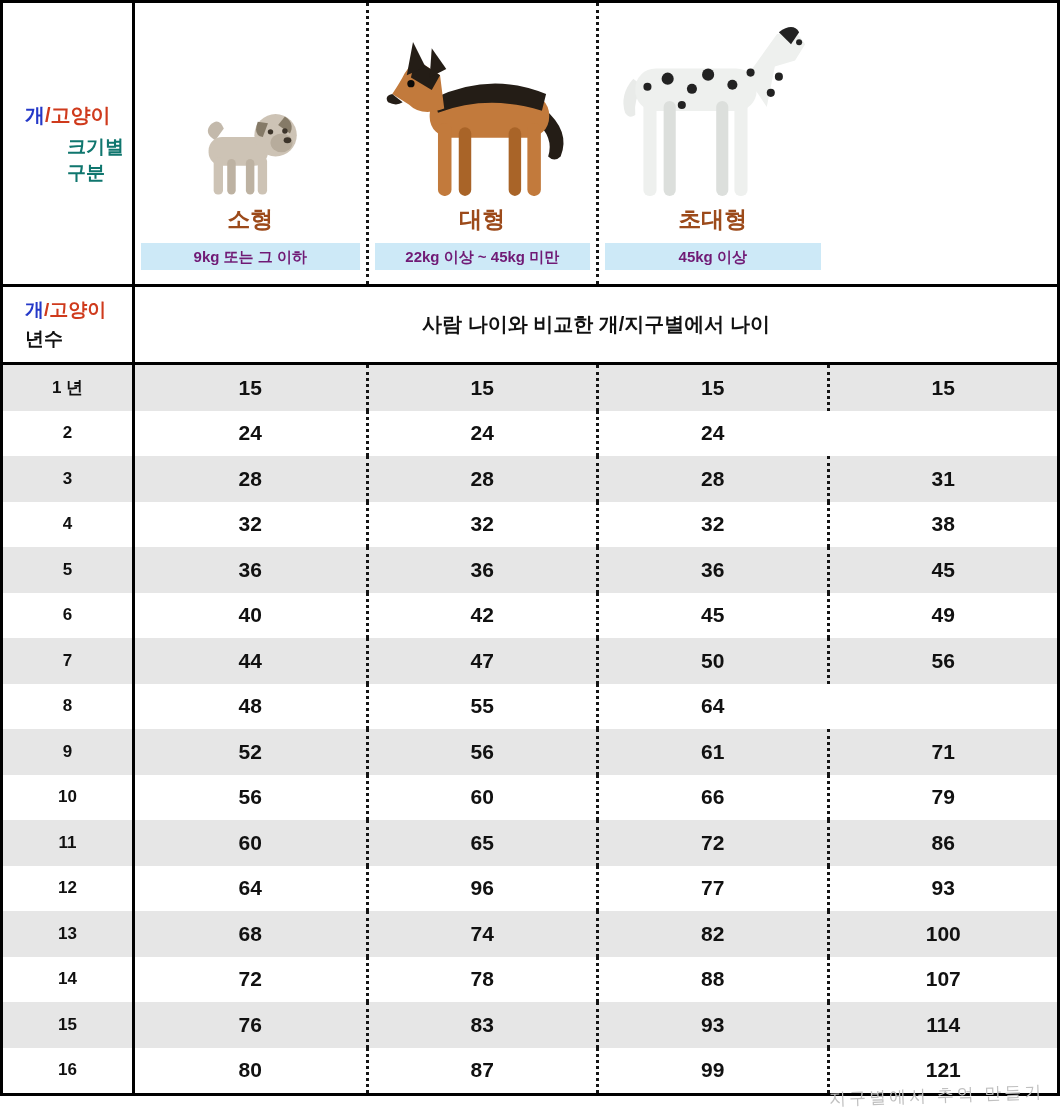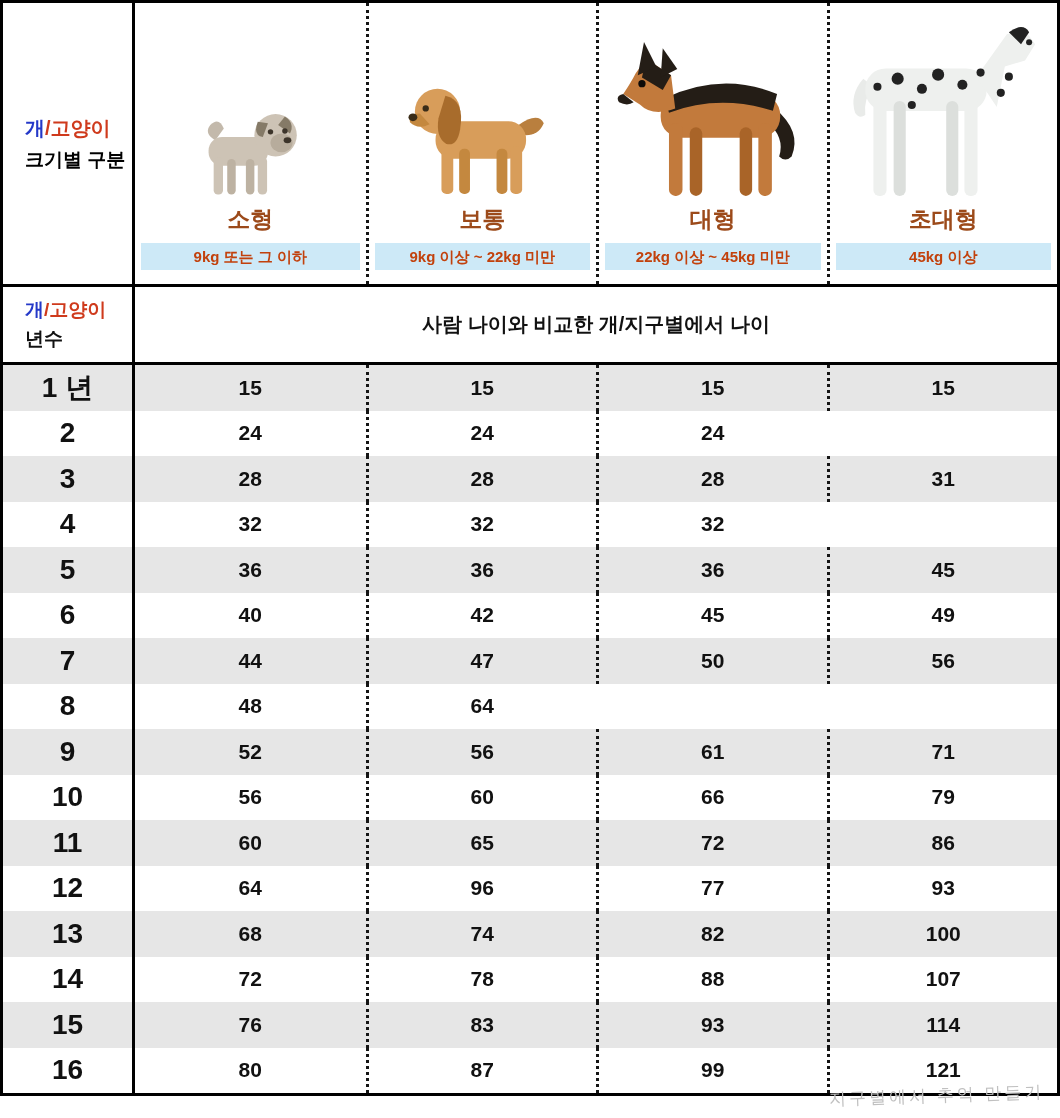--- a/index.html
+++ b/index.html
@@ -15,49 +15,49 @@
 
   
   .header-band { height: 284px; border-bottom: 3px solid #000; }
   .corner-cell {
     border-right: 3px solid #000; display: flex; flex-direction: column;
     justify-content: center; padding-left: 22px; gap: 5px;
   }
   .corner-line1 { font-size: 20px; font-weight: bold; }
   .blue { color: #2438c8; }
   .red  { color: #cf3a1c; }
-  .corner-line2 { font-size: 19px; font-weight: bold; color: #000000; }
+  .corner-line2 { font-size: 19px; font-weight: bold; color: #0f766e; margin-left: 42px; }
 
   .cat-cell { display: flex; flex-direction: column; align-items: center; justify-content: flex-end; padding-bottom: 14px; }
   .cat-cell + .cat-cell { border-left: 3px dotted #151515; }
   .dog-art { height: 188px; display: flex; align-items: flex-end; justify-content: center; }
   .dog.pug      { height: 95px;  width: auto; }
   .dog.spaniel  { height: 122px; width: auto; }
   .dog.shepherd { height: 158px; width: auto; }
   .dog.dane     { height: 182px; width: auto; }
   .cat-name { font-size: 23px; font-weight: bold; color: #9c4a1a; margin: 6px 0 8px; }
   .weight-band {
     background: #cde9f7; width: calc(100% - 12px); height: 27px; line-height: 27px;
-    text-align: center; font-size: 15px; font-weight: bold; color: #c2410c;
+    text-align: center; font-size: 15px; font-weight: bold; color: #701a75;
   }
 
   
   .subheader-band { grid-template-columns: 132px 1fr; height: 78px; border-bottom: 3px solid #000; }
   .corner2 {
     border-right: 3px solid #000; display: flex; flex-direction: column;
     justify-content: center; padding-left: 22px; gap: 3px; font-size: 19px; font-weight: bold;
   }
   .span-title { display: flex; align-items: center; justify-content: center; font-size: 20px; font-weight: bold; }
 
   
   .data-row { display: grid; grid-template-columns: 132px 1fr 1fr 1fr 1fr; height: 45.5px; }
   .data-row.stripe { background: #e6e6e6; }
   .year-cell {
     border-right: 3px solid #000; display: flex; align-items: center; justify-content: center;
-    font-size: 28px; font-weight: bold;
+    font-size: 17px; font-weight: bold;
   }
   .value-cell { display: flex; align-items: center; justify-content: center; font-size: 21px; font-weight: bold; }
   .data-row .value-cell:nth-child(n+3) { border-left: 3px dotted #151515; }
 
   .watermark {
     position: absolute; right: 16px; top: 1084px; color: #c0c0c0;
     font-size: 17px; letter-spacing: 3px; transform: rotate(-2deg);
   }
 </style>
 </head>
@@ -88,39 +88,20 @@
           <ellipse cx="102" cy="47" rx="13" ry="11" fill="#b7ac9c"></ellipse>
           <ellipse cx="109" cy="44" rx="4.5" ry="3.5" fill="#3c342a"></ellipse>
           <circle cx="89" cy="34" r="3.2" fill="#3c342a"></circle>
           <circle cx="106" cy="33" r="3.2" fill="#3c342a"></circle>
         </svg>
       </div>
       <div class="cat-name">소형</div>
       <div class="weight-band">9kg 또는 그 이하</div>
     </div>
 
-    <div class="cat-cell">
-      <div class="dog-art">
-        <svg class="dog spaniel" viewBox="0 0 150 124">
-          <path d="M112 50 q20 -14 26 -2 q-6 14 -22 12 z" fill="#b97f3e"></path>
-          <rect x="28" y="46" width="92" height="38" rx="18" fill="#d89d5a"></rect>
-          <rect x="34" y="72" width="12" height="48" rx="5" fill="#d89d5a"></rect>
-          <rect x="52" y="74" width="11" height="46" rx="5" fill="#c4883f"></rect>
-          <rect x="90" y="74" width="11" height="46" rx="5" fill="#c4883f"></rect>
-          <rect x="104" y="72" width="12" height="48" rx="5" fill="#d89d5a"></rect>
-          <circle cx="30" cy="36" r="23" fill="#d89d5a"></circle>
-          <path d="M12 38 q-12 0 -10 9 q8 8 20 2 z" fill="#c4883f"></path>
-          <path d="M38 20 q20 4 15 34 q-3 18 -14 15 q-11 -6 -8 -26 z" fill="#a86c2c"></path>
-          <circle cx="18" cy="33" r="3.2" fill="#3a2c18"></circle>
-          <ellipse cx="5" cy="42" rx="4.5" ry="4" fill="#3a2c18"></ellipse>
-        </svg>
-      </div>
-      <div class="cat-name">보통</div>
-      <div class="weight-band">9kg 이상 ~ 22kg 미만</div>
-    </div>
 
     <div class="cat-cell">
       <div class="dog-art">
         <svg class="dog shepherd" viewBox="0 0 185 152">
           <path d="M152 66 q26 22 16 46 q-6 6 -12 0 q6 -18 -12 -34 z" fill="#241d16"></path>
           <rect x="42" y="52" width="115" height="42" rx="20" fill="#c27a3c"></rect>
           <path d="M46 56 q55 -26 108 -4 l-4 16 q-52 -16 -100 2 z" fill="#241d16"></path>
           <rect x="50" y="80" width="13" height="70" rx="6" fill="#c27a3c"></rect>
           <rect x="70" y="84" width="12" height="66" rx="6" fill="#a96428"></rect>
           <rect x="118" y="84" width="12" height="66" rx="6" fill="#a96428"></rect>
@@ -194,20 +175,21 @@
         <div class="value-cell">28</div>
         <div class="value-cell">28</div>
         <div class="value-cell">28</div>
         <div class="value-cell">31</div>
       </div>
       <div class="data-row">
         <div class="year-cell">4</div>
         <div class="value-cell">32</div>
         <div class="value-cell">32</div>
         <div class="value-cell">32</div>
+        <div class="value-cell">38</div>
       </div>
       <div class="data-row stripe">
         <div class="year-cell">5</div>
         <div class="value-cell">36</div>
         <div class="value-cell">36</div>
         <div class="value-cell">36</div>
         <div class="value-cell">45</div>
       </div>
       <div class="data-row">
         <div class="year-cell">6</div>
@@ -219,20 +201,21 @@
       <div class="data-row stripe">
         <div class="year-cell">7</div>
         <div class="value-cell">44</div>
         <div class="value-cell">47</div>
         <div class="value-cell">50</div>
         <div class="value-cell">56</div>
       </div>
       <div class="data-row">
         <div class="year-cell">8</div>
         <div class="value-cell">48</div>
+        <div class="value-cell">55</div>
         <div class="value-cell">64</div>
       </div>
       <div class="data-row stripe">
         <div class="year-cell">9</div>
         <div class="value-cell">52</div>
         <div class="value-cell">56</div>
         <div class="value-cell">61</div>
         <div class="value-cell">71</div>
       </div>
       <div class="data-row">

